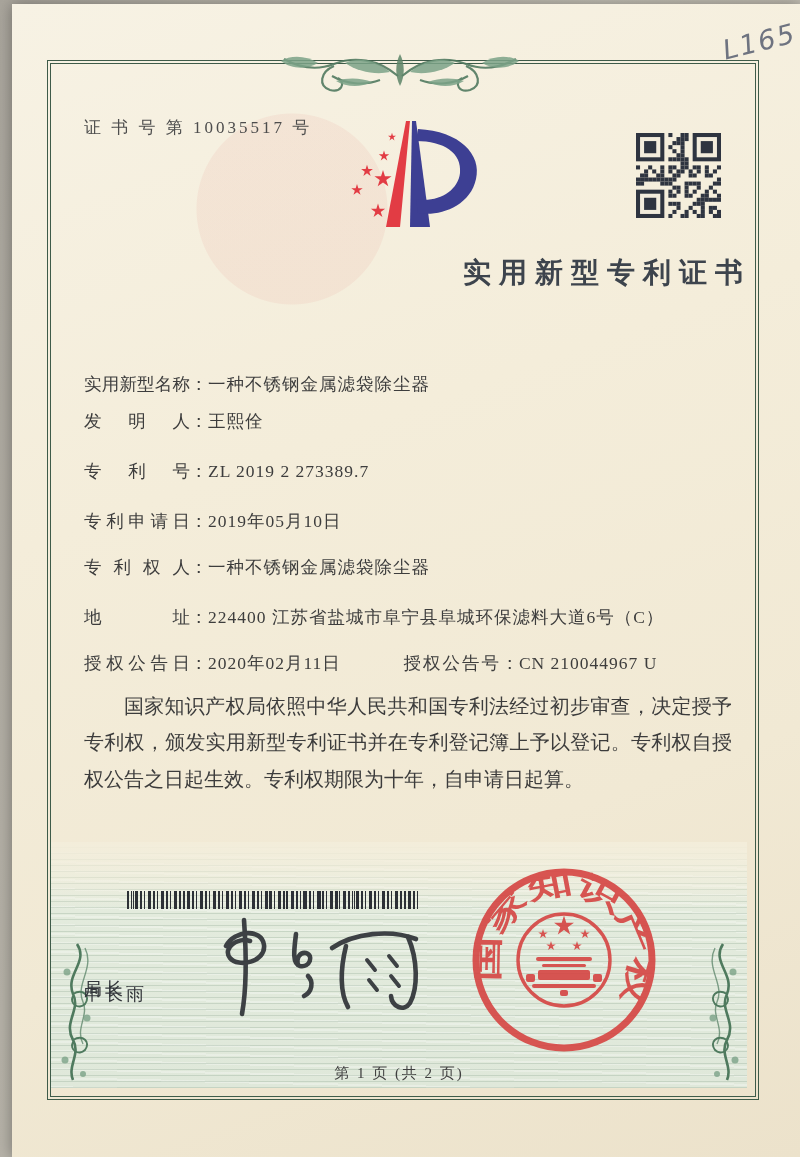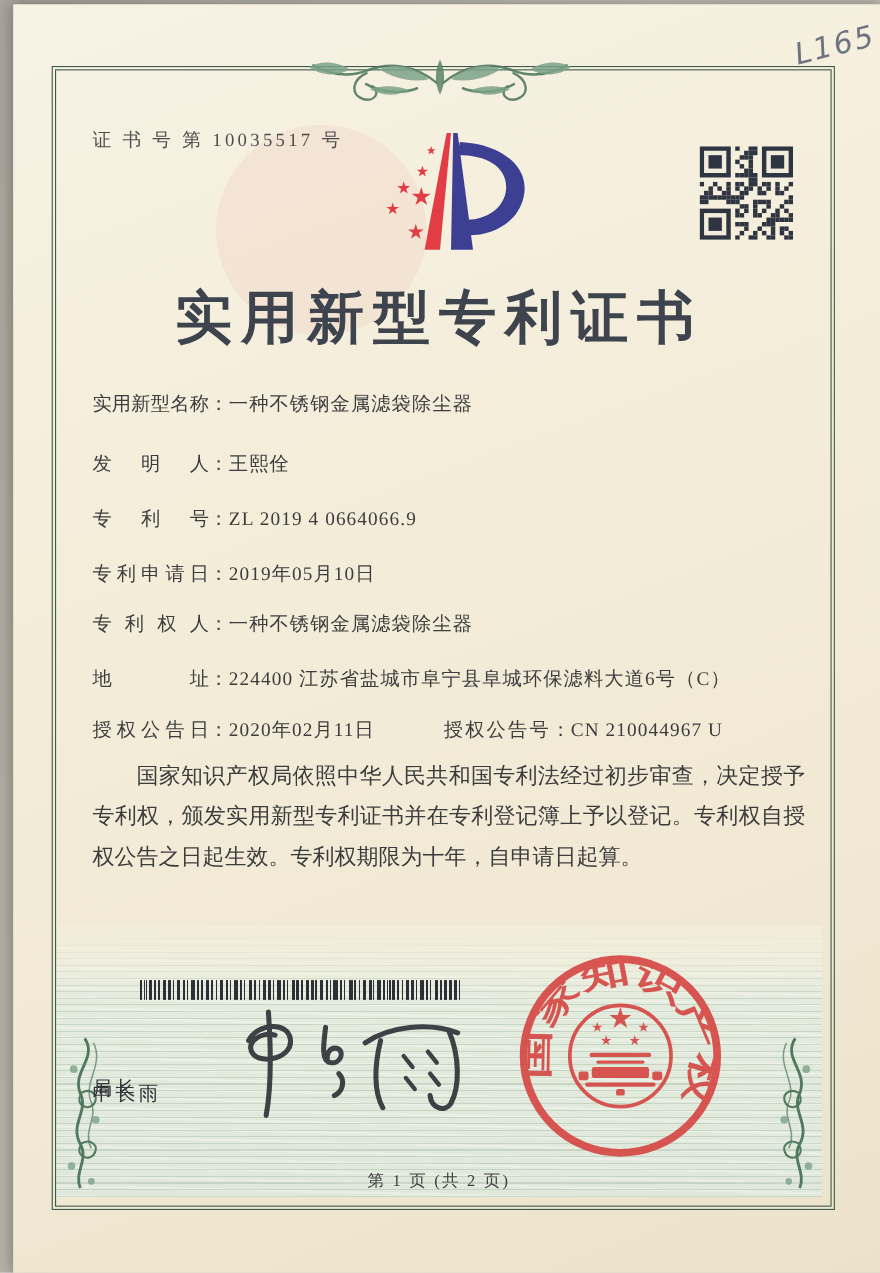--- a/index.html
+++ b/index.html
@@ -23,21 +23,21 @@
     position:absolute;left:39px;top:838px;width:696px;height:246px;z-index:1;
     background:
       repeating-linear-gradient(0deg, rgba(138,164,142,.30) 0 1px, rgba(0,0,0,0) 1px 6px),
       repeating-linear-gradient(1.3deg, rgba(255,255,255,.28) 0 2px, rgba(0,0,0,0) 2px 9px),
       linear-gradient(180deg,#eef0e2 0,#e3ebdd 70px,#dfe8da 100%);
   }
   .band::before{content:"";position:absolute;inset:0;
     background:linear-gradient(180deg,#f3edda 0,rgba(243,237,218,0) 68px);}
   .abs{position:absolute;}
   .certno{left:72px;top:112px;font-size:17px;letter-spacing:3px;color:#4d4d4d;z-index:4;}
-  .title{left:35px;top:250px;width:704px;text-align:center;font-size:52px;font-weight:bold;
+  .title{left:35px;top:250px;width:704px;text-align:right;font-size:28px;font-weight:bold;
     letter-spacing:8px;color:#3d444d;z-index:4;}
   .note-hw{left:710px;top:22px;font-size:27px;font-style:italic;color:#6e7380;
     transform:rotate(-14deg);letter-spacing:2px;z-index:4;font-family:"DejaVu Sans","Liberation Sans",sans-serif;}
   .frow{position:absolute;left:72px;font-size:17.5px;color:#3d3d3d;white-space:nowrap;z-index:4;}
   .flabel{display:inline-block;width:106px;text-align:justify;text-align-last:justify;color:#3d3d3d;}
   .fcolon{display:inline-block;width:18px;}
   .fvalue{letter-spacing:1px;}
   .pair1{display:inline-block;width:315px;}
   .paras{left:72px;top:684px;width:648px;font-size:20px;line-height:1.82;color:#3c3c3c;
     text-align:justify;z-index:4;}
@@ -270,28 +270,28 @@
       <rect x="53.33333333333333" y="0" width="26.666666666666664" height="26.666666666666664" fill="#2e3440"></rect>
       <rect x="57.14285714285714" y="3.8095238095238093" width="19.047619047619047" height="19.047619047619047" fill="#f2ecdc"></rect>
       <rect x="60.95238095238095" y="7.619047619047619" width="11.428571428571427" height="11.428571428571427" fill="#2e3440"></rect>
       <rect x="0" y="53.33333333333333" width="26.666666666666664" height="26.666666666666664" fill="#2e3440"></rect>
       <rect x="3.8095238095238093" y="57.14285714285714" width="19.047619047619047" height="19.047619047619047" fill="#f2ecdc"></rect>
       <rect x="7.619047619047619" y="60.95238095238095" width="11.428571428571427" height="11.428571428571427" fill="#2e3440"></rect>
     </svg>
 
   <div class="abs title">实用新型专利证书</div>
 
-  <div class="frow" style="top:351px">
+  <div class="frow" style="top:368px">
     <span class="flabel">实用新型名称</span><span class="fcolon">：</span><span class="fvalue">一种不锈钢金属滤袋除尘器</span>
   </div>
   <div class="frow" style="top:405px">
     <span class="flabel">发明人</span><span class="fcolon">：</span><span class="fvalue">王熙佺</span>
   </div>
   <div class="frow" style="top:455px">
-    <span class="flabel">专利号</span><span class="fcolon">：</span><span class="fvalue">ZL 2019 4 0664066.9</span>
+    <span class="flabel">专利号</span><span class="fcolon">：</span><span class="fvalue">ZL 2019 2 273389.7</span>
   </div>
   <div class="frow" style="top:505px">
     <span class="flabel">专利申请日</span><span class="fcolon">：</span><span class="fvalue">2019年05月10日</span>
   </div>
   <div class="frow" style="top:551px">
     <span class="flabel">专利权人</span><span class="fcolon">：</span><span class="fvalue">一种不锈钢金属滤袋除尘器</span>
   </div>
   <div class="frow" style="top:601px">
     <span class="flabel">地址</span><span class="fcolon">：</span><span class="fvalue">224400 江苏省盐城市阜宁县阜城环保滤料大道6号（C）</span>
   </div>

